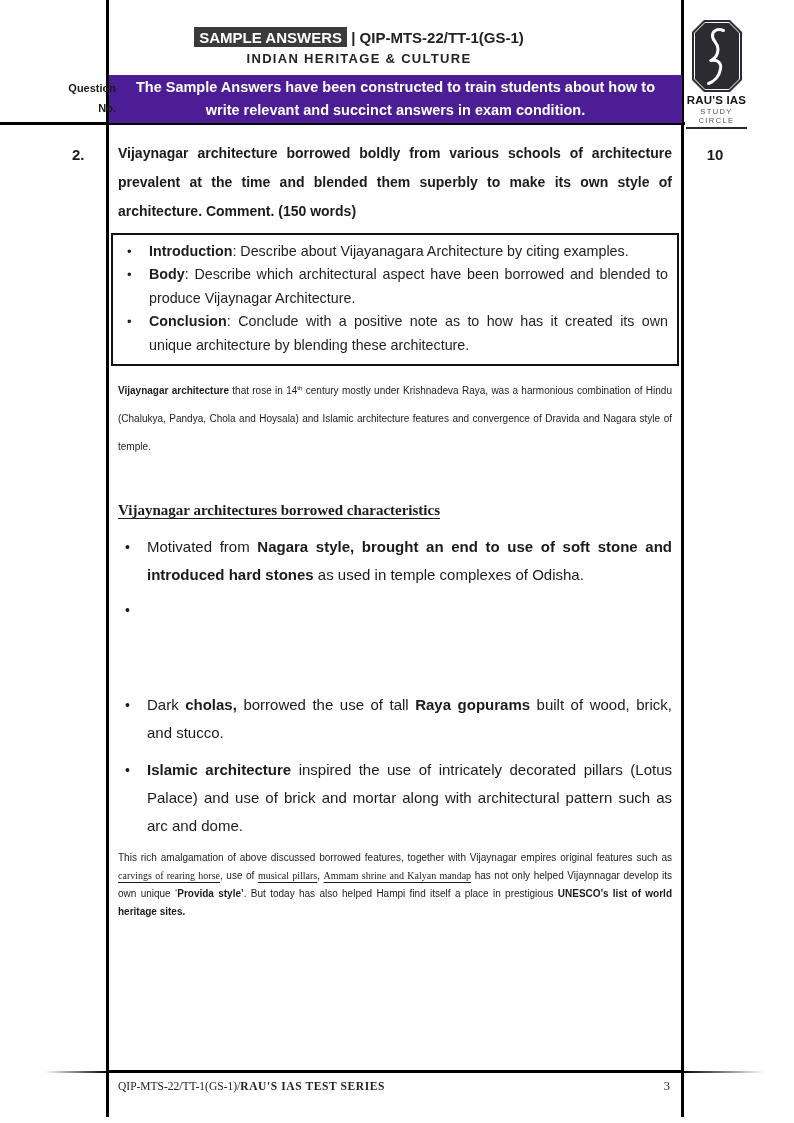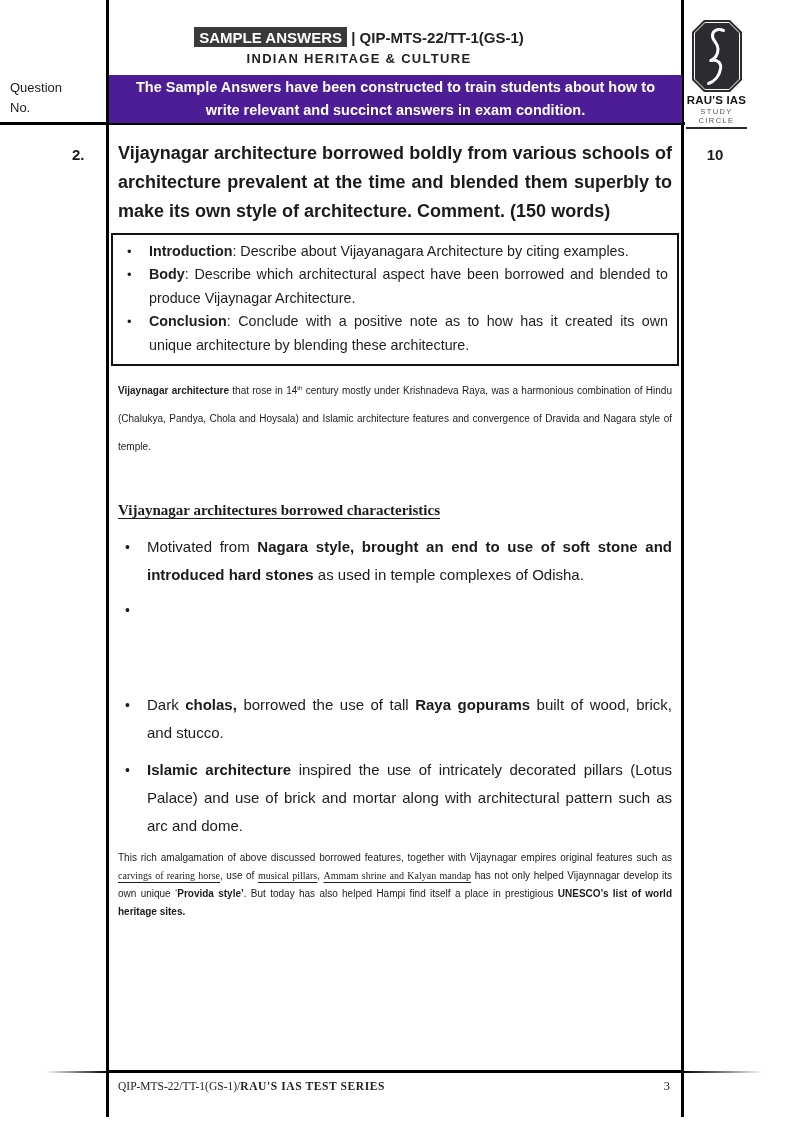--- a/index.html
+++ b/index.html
@@ -17,27 +17,27 @@
   .banner{position:absolute;left:109px;top:75px;width:573px;height:48px;background:#4c1d95;
           color:#fff;font-weight:700;font-size:14.5px;text-align:center;line-height:23px;
           display:flex;flex-direction:column;justify-content:center;}
   
   .logo{position:absolute;left:686px;top:16px;width:61px;text-align:center;}
   .logo svg{display:block;margin:4px auto 2px auto;}
   .logo-name{font-size:11.5px;font-weight:700;color:#161616;letter-spacing:.2px;}
   .logo-sub{font-size:7.5px;color:#555;letter-spacing:1.4px;margin-top:1px;}
   .logo-rule{margin-top:2px;height:2px;background:#2a2a2a;}
   
-  .qcol-header{position:absolute;left:10px;top:78px;width:106px;text-align:left;
-               font-size:13px;font-weight:400;line-height:20px;}
+  .qcol-header{position:absolute;left:10px;top:78px;width:106px;text-align:right;
+               font-size:11px;font-weight:700;line-height:20px;}
   .qnum{position:absolute;left:72px;top:146px;font-size:15px;font-weight:700;}
   .marks{position:absolute;left:700px;top:146px;width:30px;text-align:center;
          font-size:15px;font-weight:700;}
   
-  .question{position:absolute;left:118px;top:139px;width:554px;font-size:18px;
+  .question{position:absolute;left:118px;top:139px;width:554px;font-size:14px;
             font-weight:700;line-height:29px;text-align:justify;}
   .outline-box{position:absolute;left:111px;top:233px;width:568px;box-sizing:border-box;
                border:2px solid #111;padding:5px 9px 7px 0;}
   .obi{position:relative;padding-left:36px;font-size:14.3px;line-height:23.4px;
        text-align:justify;color:#1e1e1e;}
   .obi .dot{position:absolute;left:14px;top:0;font-size:13px;}
   .para{position:absolute;left:118px;width:554px;font-size:10px;line-height:28px;
         text-align:justify;}
   .intro{top:377px;}
   .heading{position:absolute;left:118px;top:501px;font-size:15px;font-weight:700;}

